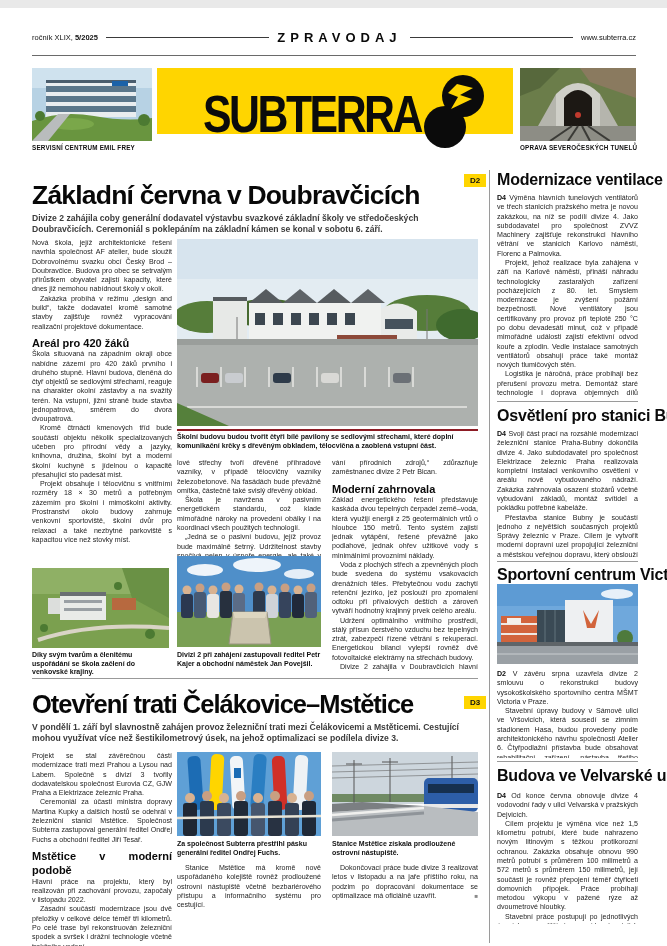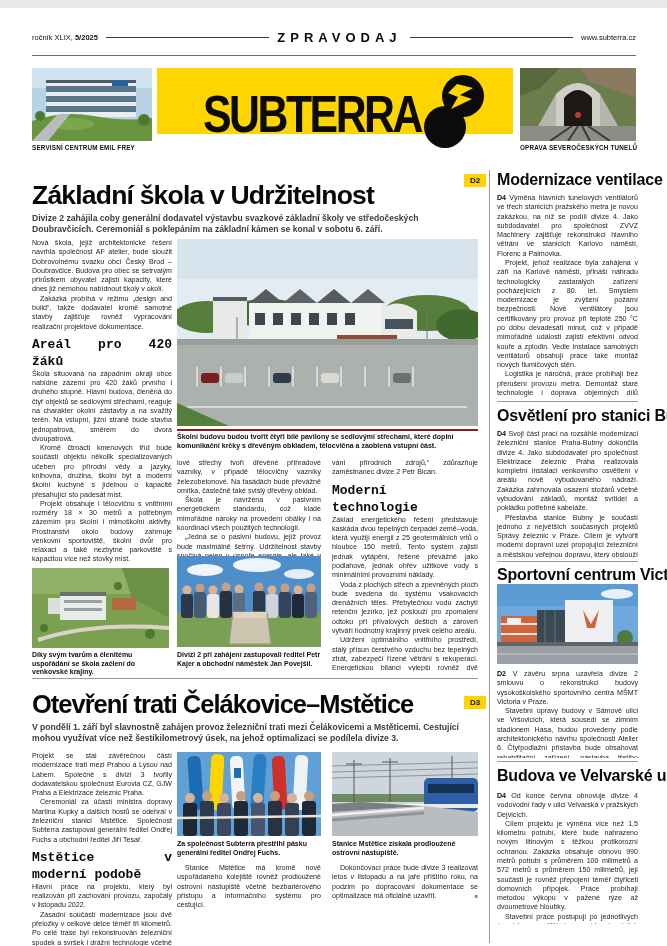--- a/index.html
+++ b/index.html
@@ -18,21 +18,21 @@
   .photo svg{display:block;width:100%;height:100%;}
   
   .h1{font-weight:bold;color:#080808;white-space:nowrap;}
   .h1.main{font-size:26.5px;letter-spacing:-0.8px;}
   .h1.rail{font-size:25.5px;letter-spacing:-1px;}
   .lead{font-size:8.6px;font-weight:bold;color:#3c3c3c;line-height:1.32;}
   .badge{background:#ffd500;color:#111;font-weight:bold;font-size:8px;text-align:center;line-height:13px;}
   .body{font-size:7.1px;line-height:1.31;text-align:justify;color:#1d1d1d;overflow:hidden;}
   .body p{margin:0;}
   .body p + p{text-indent:8px;}
-  .body h4{font-size:13px;margin:4px 0 0 0;color:#0a0a0a;font-family:Liberation Mono, monospace;}
+  .body h4{font-size:11px;margin:4px 0 0 0;color:#0a0a0a;}
   .ind{text-indent:8px;}
   .endmark{float:right;color:#8a8a8a;font-size:6px;line-height:9px;}
   .cap{font-size:7px;font-weight:bold;line-height:1.22;color:#101010;text-align:left;}
   .maincap{border-top:2px solid #8d1b24;padding-top:2px;}
   .vrule{width:1px;background:#9a9a9a;}
   .sb-title{font-size:16px;font-weight:bold;letter-spacing:-0.2px;color:#0a0a0a;white-space:nowrap;}
   .sb-rule{height:1px;background:#9a9a9a;}
   .tag{color:#0a0a0a;}
 </style>
 </head>
@@ -91,21 +91,21 @@
       <rect x="0" y="58" width="116" height="15" fill="#8d8d85"></rect>
       <line x1="30" y1="73" x2="52" y2="58" stroke="#3a3a36" stroke-width="2"></line>
       <line x1="48" y1="73" x2="58" y2="58" stroke="#3a3a36" stroke-width="2"></line>
       <line x1="70" y1="73" x2="62" y2="58" stroke="#3a3a36" stroke-width="2"></line>
       <line x1="90" y1="73" x2="68" y2="58" stroke="#3a3a36" stroke-width="2"></line>
     </svg>
   </div>
   <div class="abs topcap" style="left:520px;top:136px;width:130px;">OPRAVA SEVEROČESKÝCH TUNELŮ</div>
 
   <div class="abs badge" style="left:464px;top:166px;width:22px;height:13px;">D2</div>
-  <div class="abs h1 main" style="left:32px;top:172px;">Základní škola v Udržitelnost</div>
+  <div class="abs h1 main" style="left:32px;top:172px;">Základní června v Doubravčicích</div>
   <div class="abs lead" style="left:32px;top:205px;width:432px;">Divize 2 zahájila coby generální dodavatel výstavbu svazkové základní školy ve středočeských Doubravčicích. Ceremoniál s poklepáním na základní kámen se konal v sobotu 6. září.</div>
 
   <div class="abs body" style="left:32px;top:231px;width:140px;height:326px;">
     <p>Nová škola, jejíž architektonické řešení navrhla společnost AF atelier, bude sloužit Dobrovolnému svazku obcí Český Brod – Doubravčice. Budova pro obec se setrvalým přírůstkem obyvatel zajistí kapacity, které dnes již nemohou nabídnout školy v okolí.</p>
     <p>Zakázka probíhá v režimu „design and build“, takže dodavatel kromě samotné stavby zajišťuje rovněž vypracování realizační projektové dokumentace.</p>
     <h4>Areál pro 420 žáků</h4>
     <p>Škola situovaná na západním okraji obce nabídne zázemí pro 420 žáků prvního i druhého stupně. Hlavní budova, členěná do čtyř objektů se sedlovými střechami, reaguje na charakter okolní zástavby a na svažitý terén. Na vstupní, jižní straně bude stavba jednopatrová, směrem do dvora dvoupatrová.</p>
     <p>Kromě čtrnácti kmenových tříd bude součástí objektu několik specializovaných učeben pro přírodní vědy a jazyky, knihovna, družina, školní byt a moderní školní kuchyně s jídelnou o kapacitě přesahující sto padesát míst.</p>
     <p>Projekt obsahuje i tělocvičnu s vnitřními rozměry 18 × 30 metrů a potřebným zázemím pro školní i mimoškolní aktivity. Prostranství okolo budovy zahrnuje venkovní sportoviště, školní dvůr pro relaxaci a také nezbytné parkoviště s kapacitou více než stovky míst.</p>
 
@@ -163,21 +163,21 @@
   <div class="abs cap maincap" style="left:177px;top:421px;width:301px;">Školní budovu budou tvořit čtyři bílé pavilony se sedlovými střechami, které doplní komunikační krčky s dřevěným obkladem, tělocvična a zaoblená vstupní část.</div>
 
   <div class="abs body" style="left:177px;top:451px;width:144px;height:97px;">
     <p>lové střechy tvoří dřevěné příhradové vazníky, v případě tělocvičny vazníky železobetonové. Na fasádách bude převážně omítka, částečně také svislý dřevěný obklad.</p>
     <p>Škola je navržena v pasivním energetickém standardu, což klade mimořádné nároky na provedení obálky i na koordinaci všech použitých technologií.</p>
     <p>„Jedná se o pasivní budovu, jejíž provoz bude maximálně šetrný. Udržitelnost stavby spočívá nejen v úspoře energie, ale také v efektivním využí-</p>
   </div>
 
   <div class="abs body" style="left:332px;top:451px;width:146px;height:212px;">
     <p>vání přírodních zdrojů,“ zdůrazňuje zaměstnanec divize 2 Petr Bican.</p>
-    <h4>Moderní technologie</h4>
+    <h4>Moderní zahrnovala</h4>
     <p>Základ energetického řešení představuje kaskáda dvou tepelných čerpadel země–voda, která využijí energii z 25 geotermálních vrtů o hloubce 150 metrů. Tento systém zajistí jednak vytápění, řešené převážně jako podlahové, jednak ohřev užitkové vody s minimálními provozními náklady.</p>
     <p>Voda z plochých střech a zpevněných ploch bude svedena do systému vsakovacích drenážních těles. Přebytečnou vodu zachytí retenční jezírko, jež poslouží pro zpomalení odtoku při přívalových deštích a zároveň vytváří hodnotný krajinný prvek celého areálu.</p>
     <p>Udržení optimálního vnitřního prostředí, stálý přísun čerstvého vzduchu bez tepelných ztrát, zabezpečí řízené větrání s rekuperací. Energetickou bilanci vylepší rovněž dvě fotovoltaické elektrárny na střechách budovy.</p>
     <p><span>Divize 2 zahájila v Doubravčicích hlavní stavební práce v říjnu. Svazková základní škola má být dokončena v polovině roku 2027 a v září již přivítá první žáky.</span> </p>
   </div>
 
   <div class="abs photo" style="left:32px;top:560px;width:137px;height:80px;">
     <svg viewBox="0 0 137 80" preserveAspectRatio="none">
       <rect x="0" y="0" width="137" height="80" fill="#7ba04f"></rect>
       <rect x="0" y="0" width="137" height="26" fill="#8fb065"></rect>

